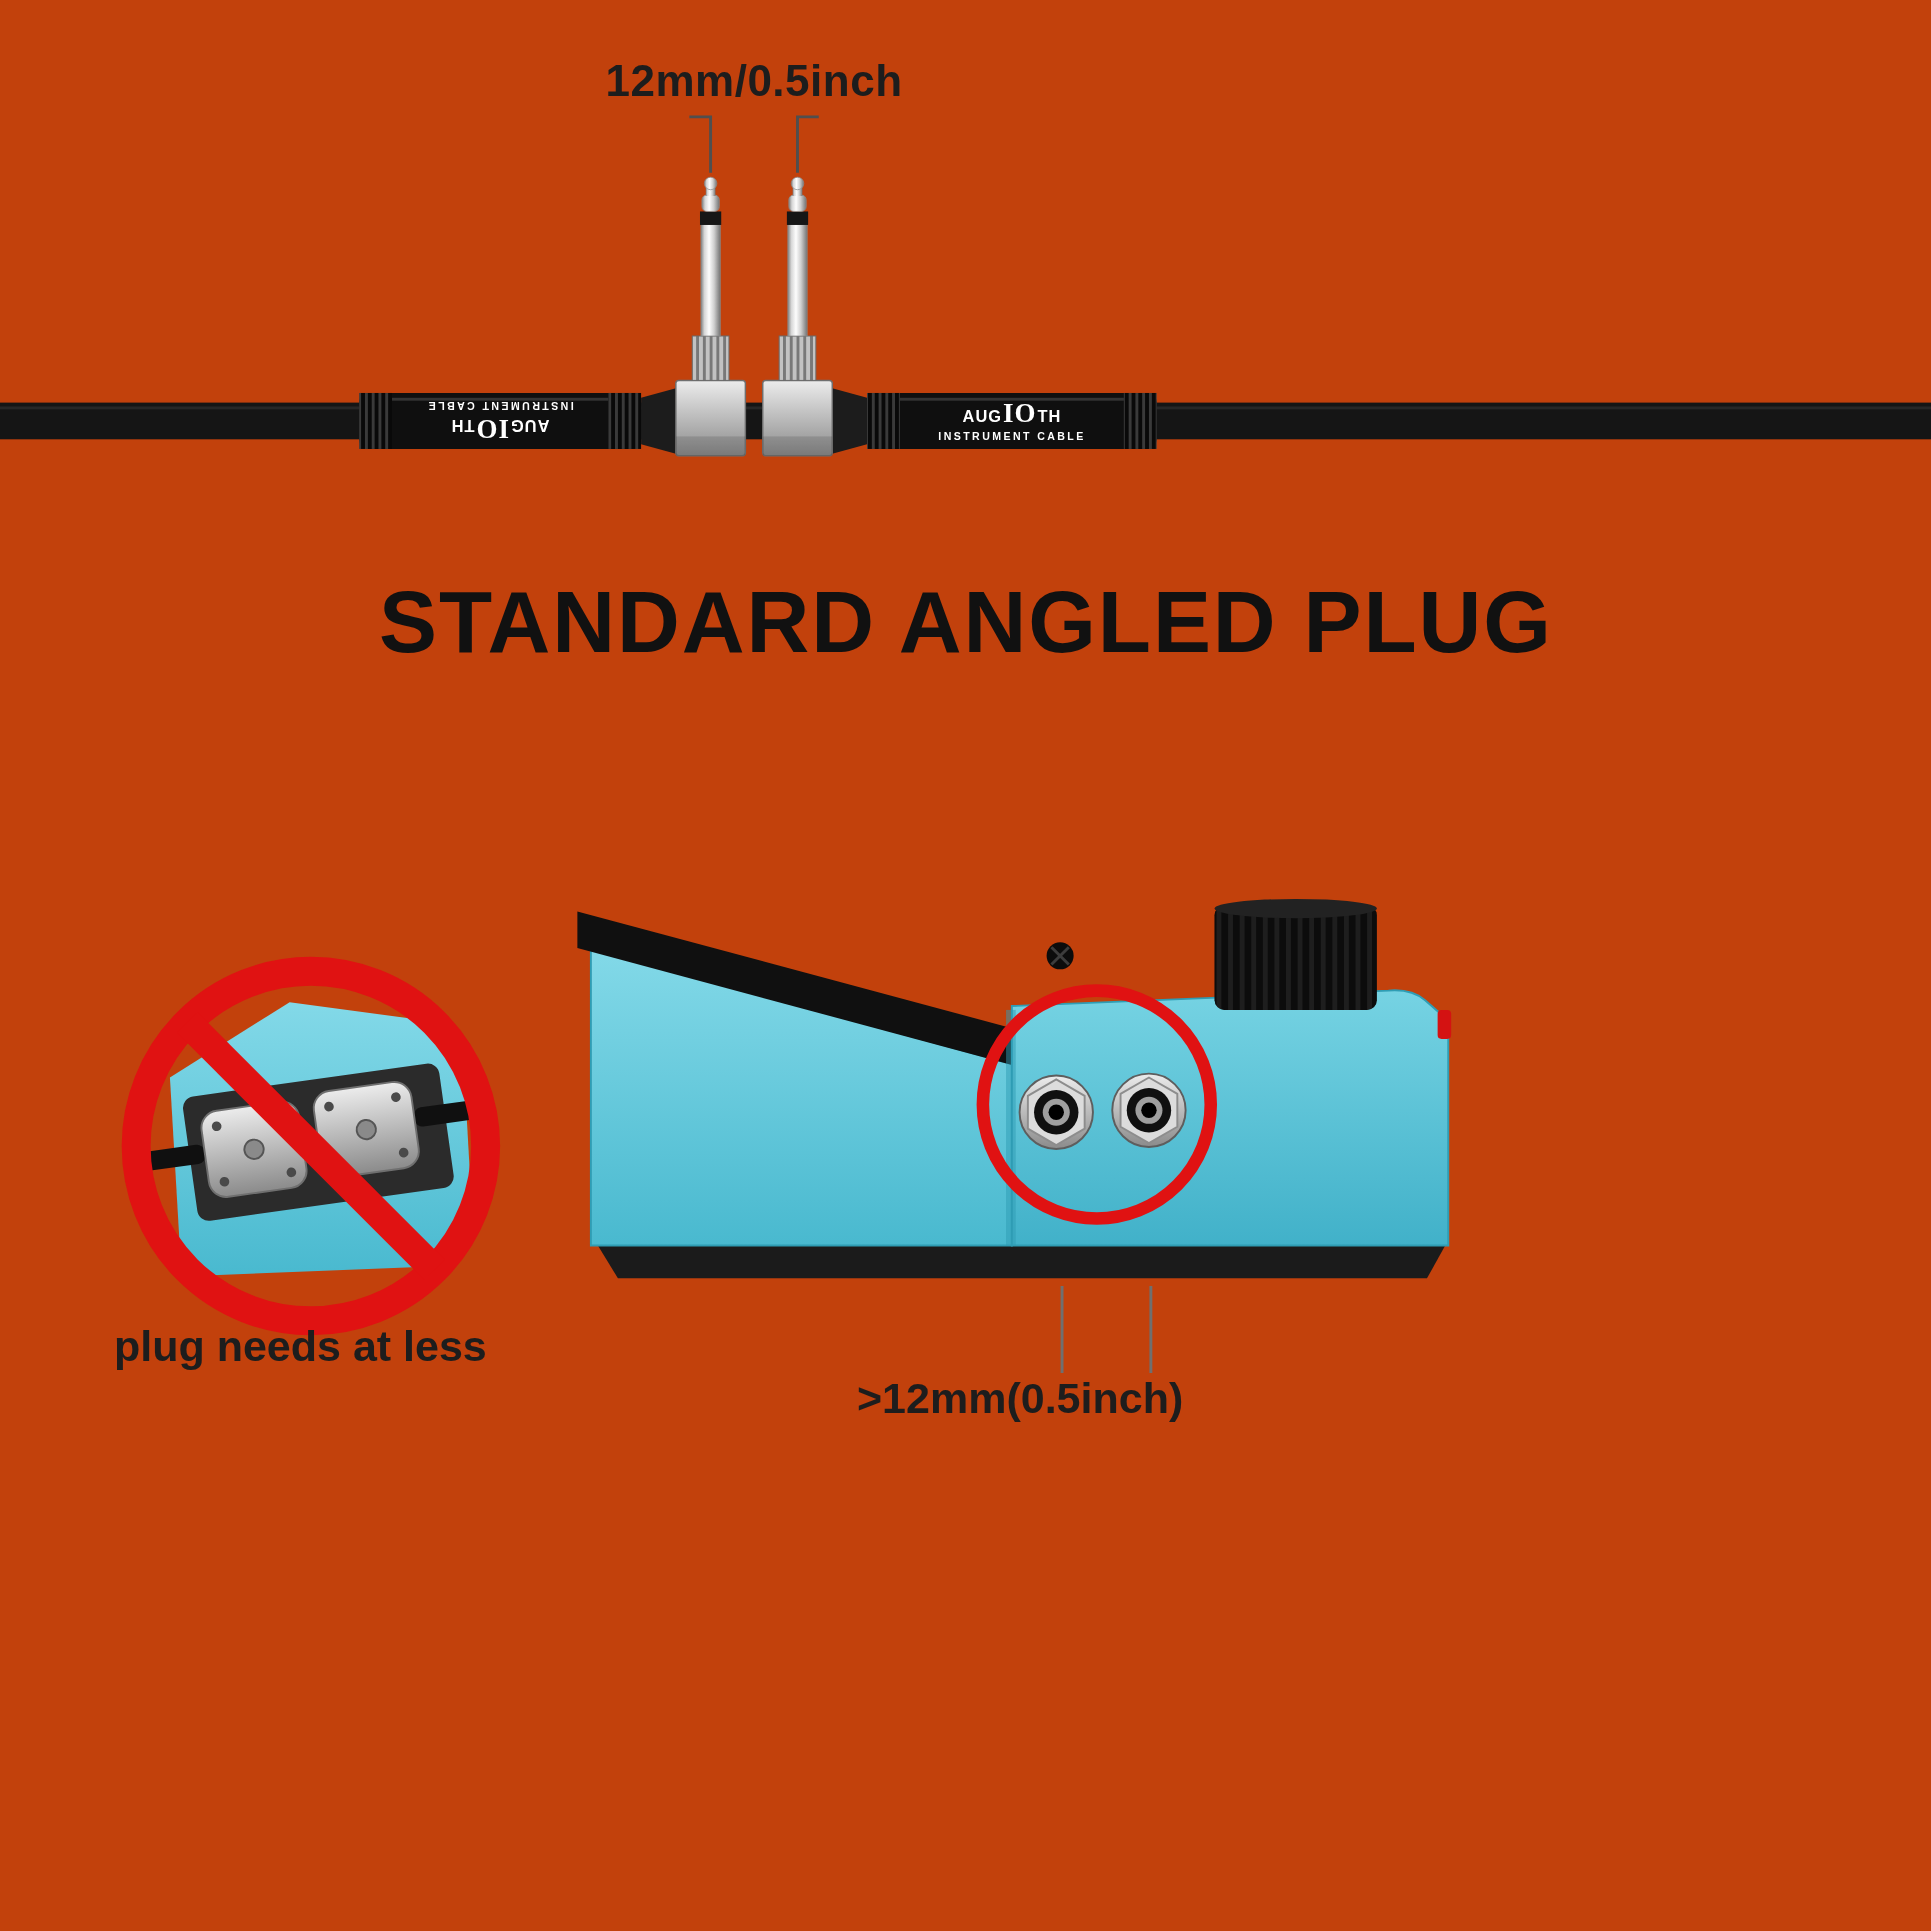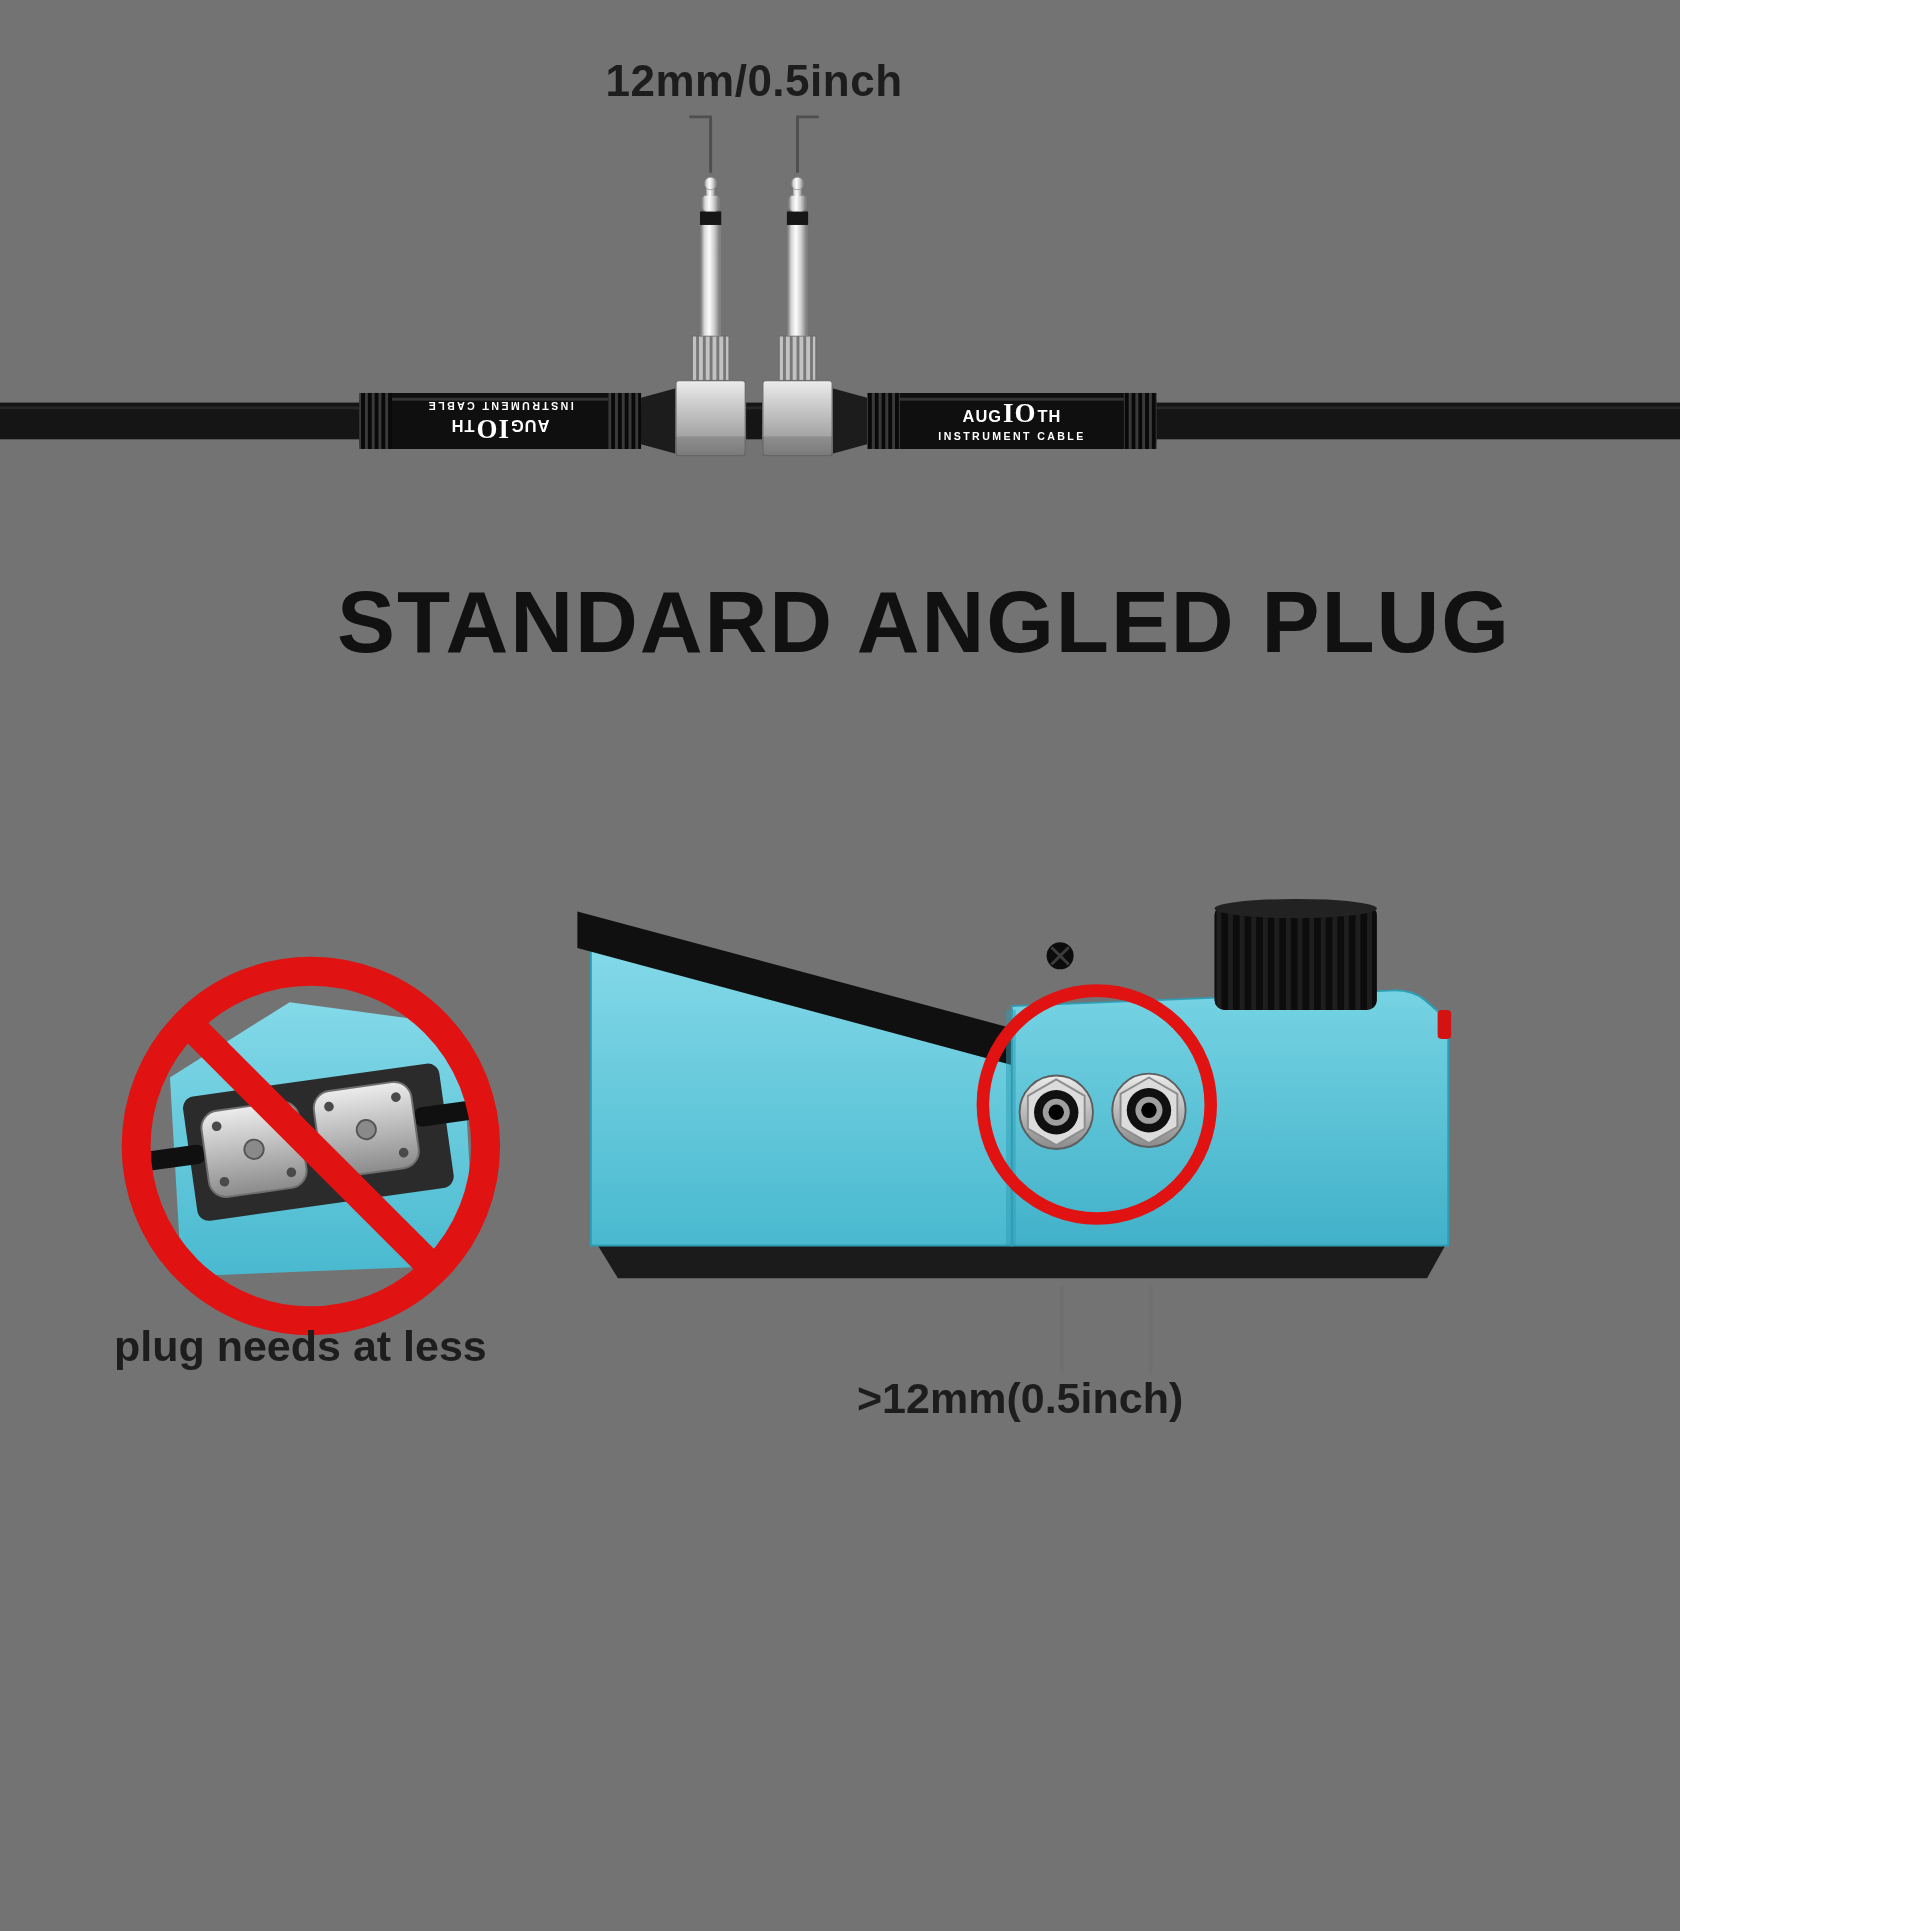--- a/index.html
+++ b/index.html
@@ -1,27 +1,27 @@
 <!DOCTYPE html>
 <html><head>
 <meta charset="utf-8">
 <style>
   html,body{margin:0;padding:0;background:#ffffff;}
   #page{
-    position:relative;width:1680px;height:1931px;background:#737373;overflow:hidden;
+    position:relative;width:1931px;height:1931px;background:#c2410c;overflow:hidden;
     font-family:"Liberation Sans", sans-serif;color:#1d1d1d;
   }
   #scene{position:absolute;left:0;top:0;width:1931px;height:1931px;}
   .abs{position:absolute;}
   .measure-label{
     left:754px;top:56px;transform:translateX(-50%);
     font-size:44px;font-weight:700;letter-spacing:0.5px;color:#1d1d1d;white-space:nowrap;
   }
   .headline{
-    left:924px;top:572px;transform:translateX(-50%);
+    left:966px;top:572px;transform:translateX(-50%);
     font-size:87px;font-weight:800;letter-spacing:1.9px;color:#111;white-space:nowrap;
   }
   .cable-label{
     width:241px;height:56px;display:flex;flex-direction:column;align-items:center;justify-content:center;
     color:#ffffff;text-align:center;line-height:1;user-select:none;
   }
   .cable-label .brand{display:flex;align-items:baseline;gap:1px;font-weight:700;}
   .cable-label .brand .sm{font-size:16.4px;letter-spacing:1px;}
   .cable-label .brand .lg{font-size:27px;font-family:"Liberation Serif", serif;letter-spacing:1px;}
   .cable-label .sub{font-size:10.6px;letter-spacing:2.4px;font-weight:700;margin-top:3.9px;}

